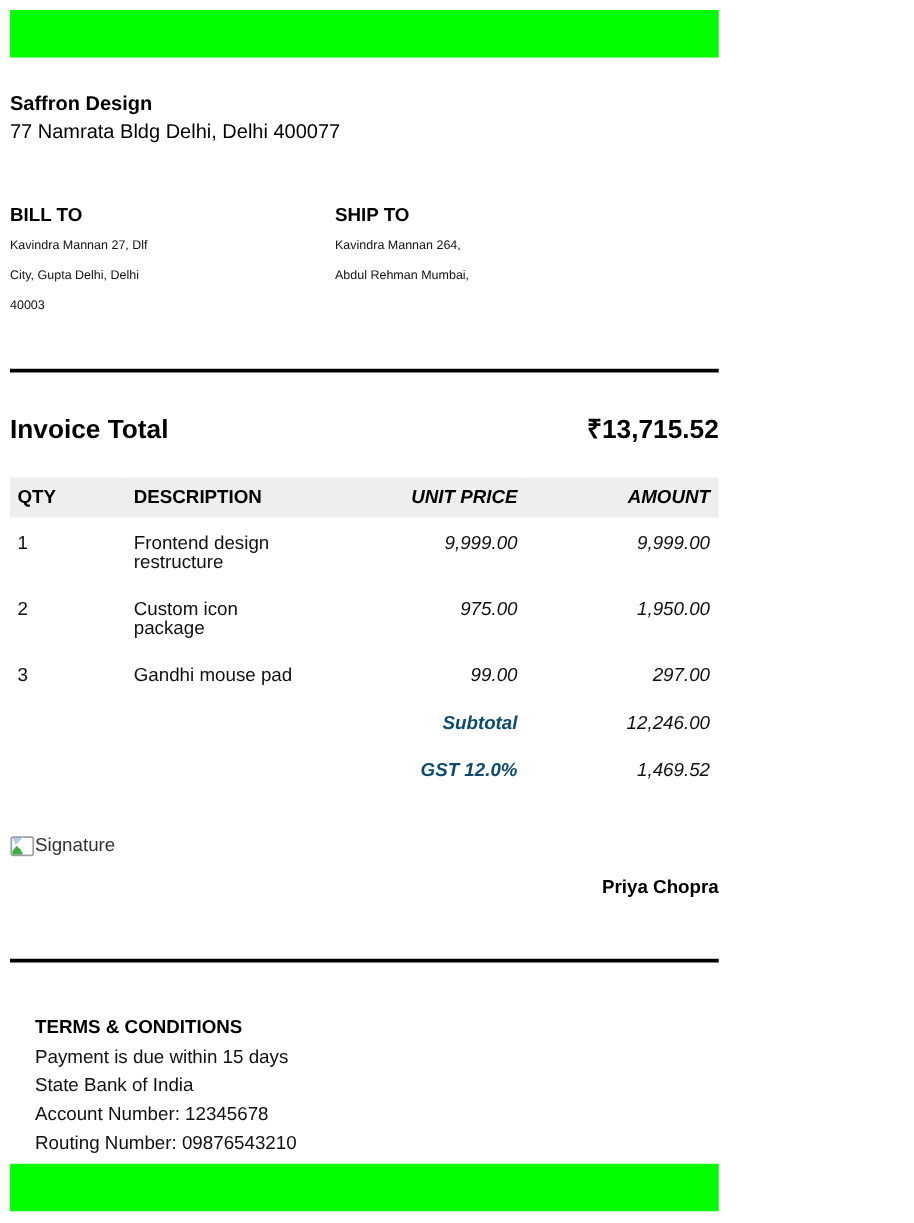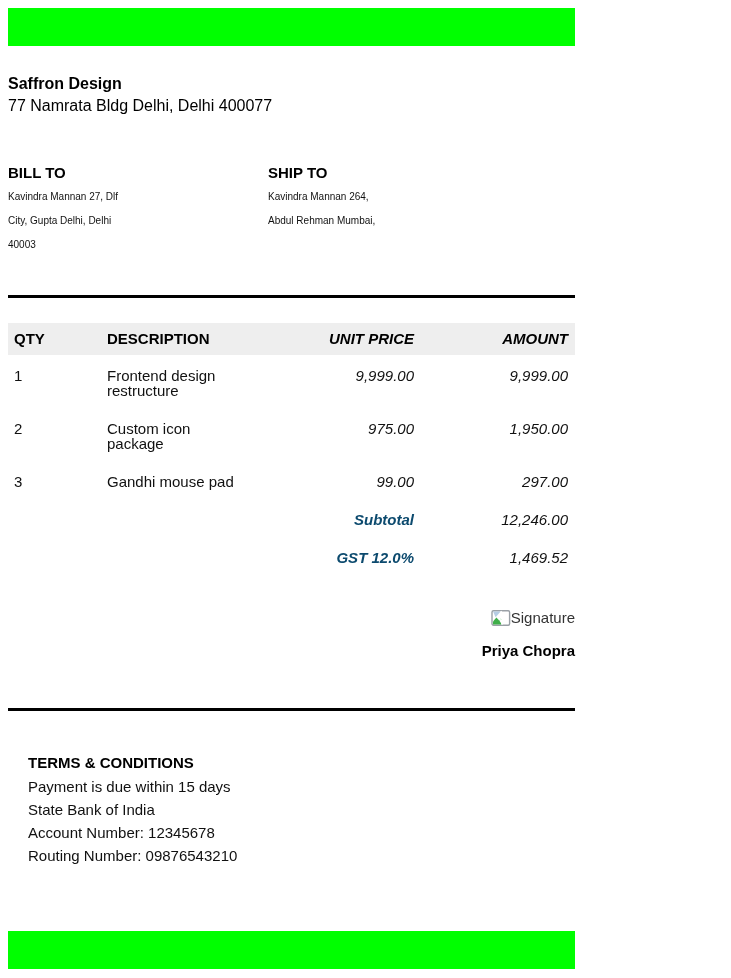--- a/index.html
+++ b/index.html
@@ -50,21 +50,21 @@
   table.items th.qty { width: 80px; }
   table.items th.unit { width: 160px; }
   table.items th.amt { width: 141px; }
   table.items td {
     font-size: 15px; line-height: 15px; color: #111;
     padding: 13px 7px 10px 6px; vertical-align: top;
   }
   table.items td.b { font-weight: bold; color: #0c4a6e; }
 
   .signature-block { margin-top: 33px; text-align: right; }
-  .signature-line { display: flex; justify-content: flex-end; align-items: center; }
+  .signature-line { display: flex; justify-content: flex-start; align-items: center; }
   .signature-line .alt-text { font-size: 15px; color: #333; line-height: 20px; }
   .signatory-name { margin-top: 14px; font-weight: bold; font-size: 15px; line-height: 18px; }
 
   .terms { margin-top: 39px; padding-left: 20px; }
   .terms-heading { font-weight: bold; font-size: 15px; line-height: 25px; }
   .terms-line { font-size: 15px; line-height: 23px; color: #111; }
 </style>
 </head>
 <body>
 
@@ -86,20 +86,24 @@
     </div>
     <div class="party-col ship">
       <div class="party-label">SHIP TO</div>
       <div class="party-line">Kavindra Mannan 264,</div>
       <div class="party-line">Abdul Rehman Mumbai,</div>
     </div>
   </div>
 
   <div class="rule rule-1"></div>
 
+  <div class="total-row">
+    <div class="total-label">Invoice Total</div>
+    <div class="total-amount">₹13,715.52</div>
+  </div>
 
   <table class="items">
     <thead>
       <tr>
         <th class="qty">QTY</th>
         <th>DESCRIPTION</th>
         <th class="num unit">UNIT PRICE</th>
         <th class="num amt">AMOUNT</th>
       </tr>
     </thead>

